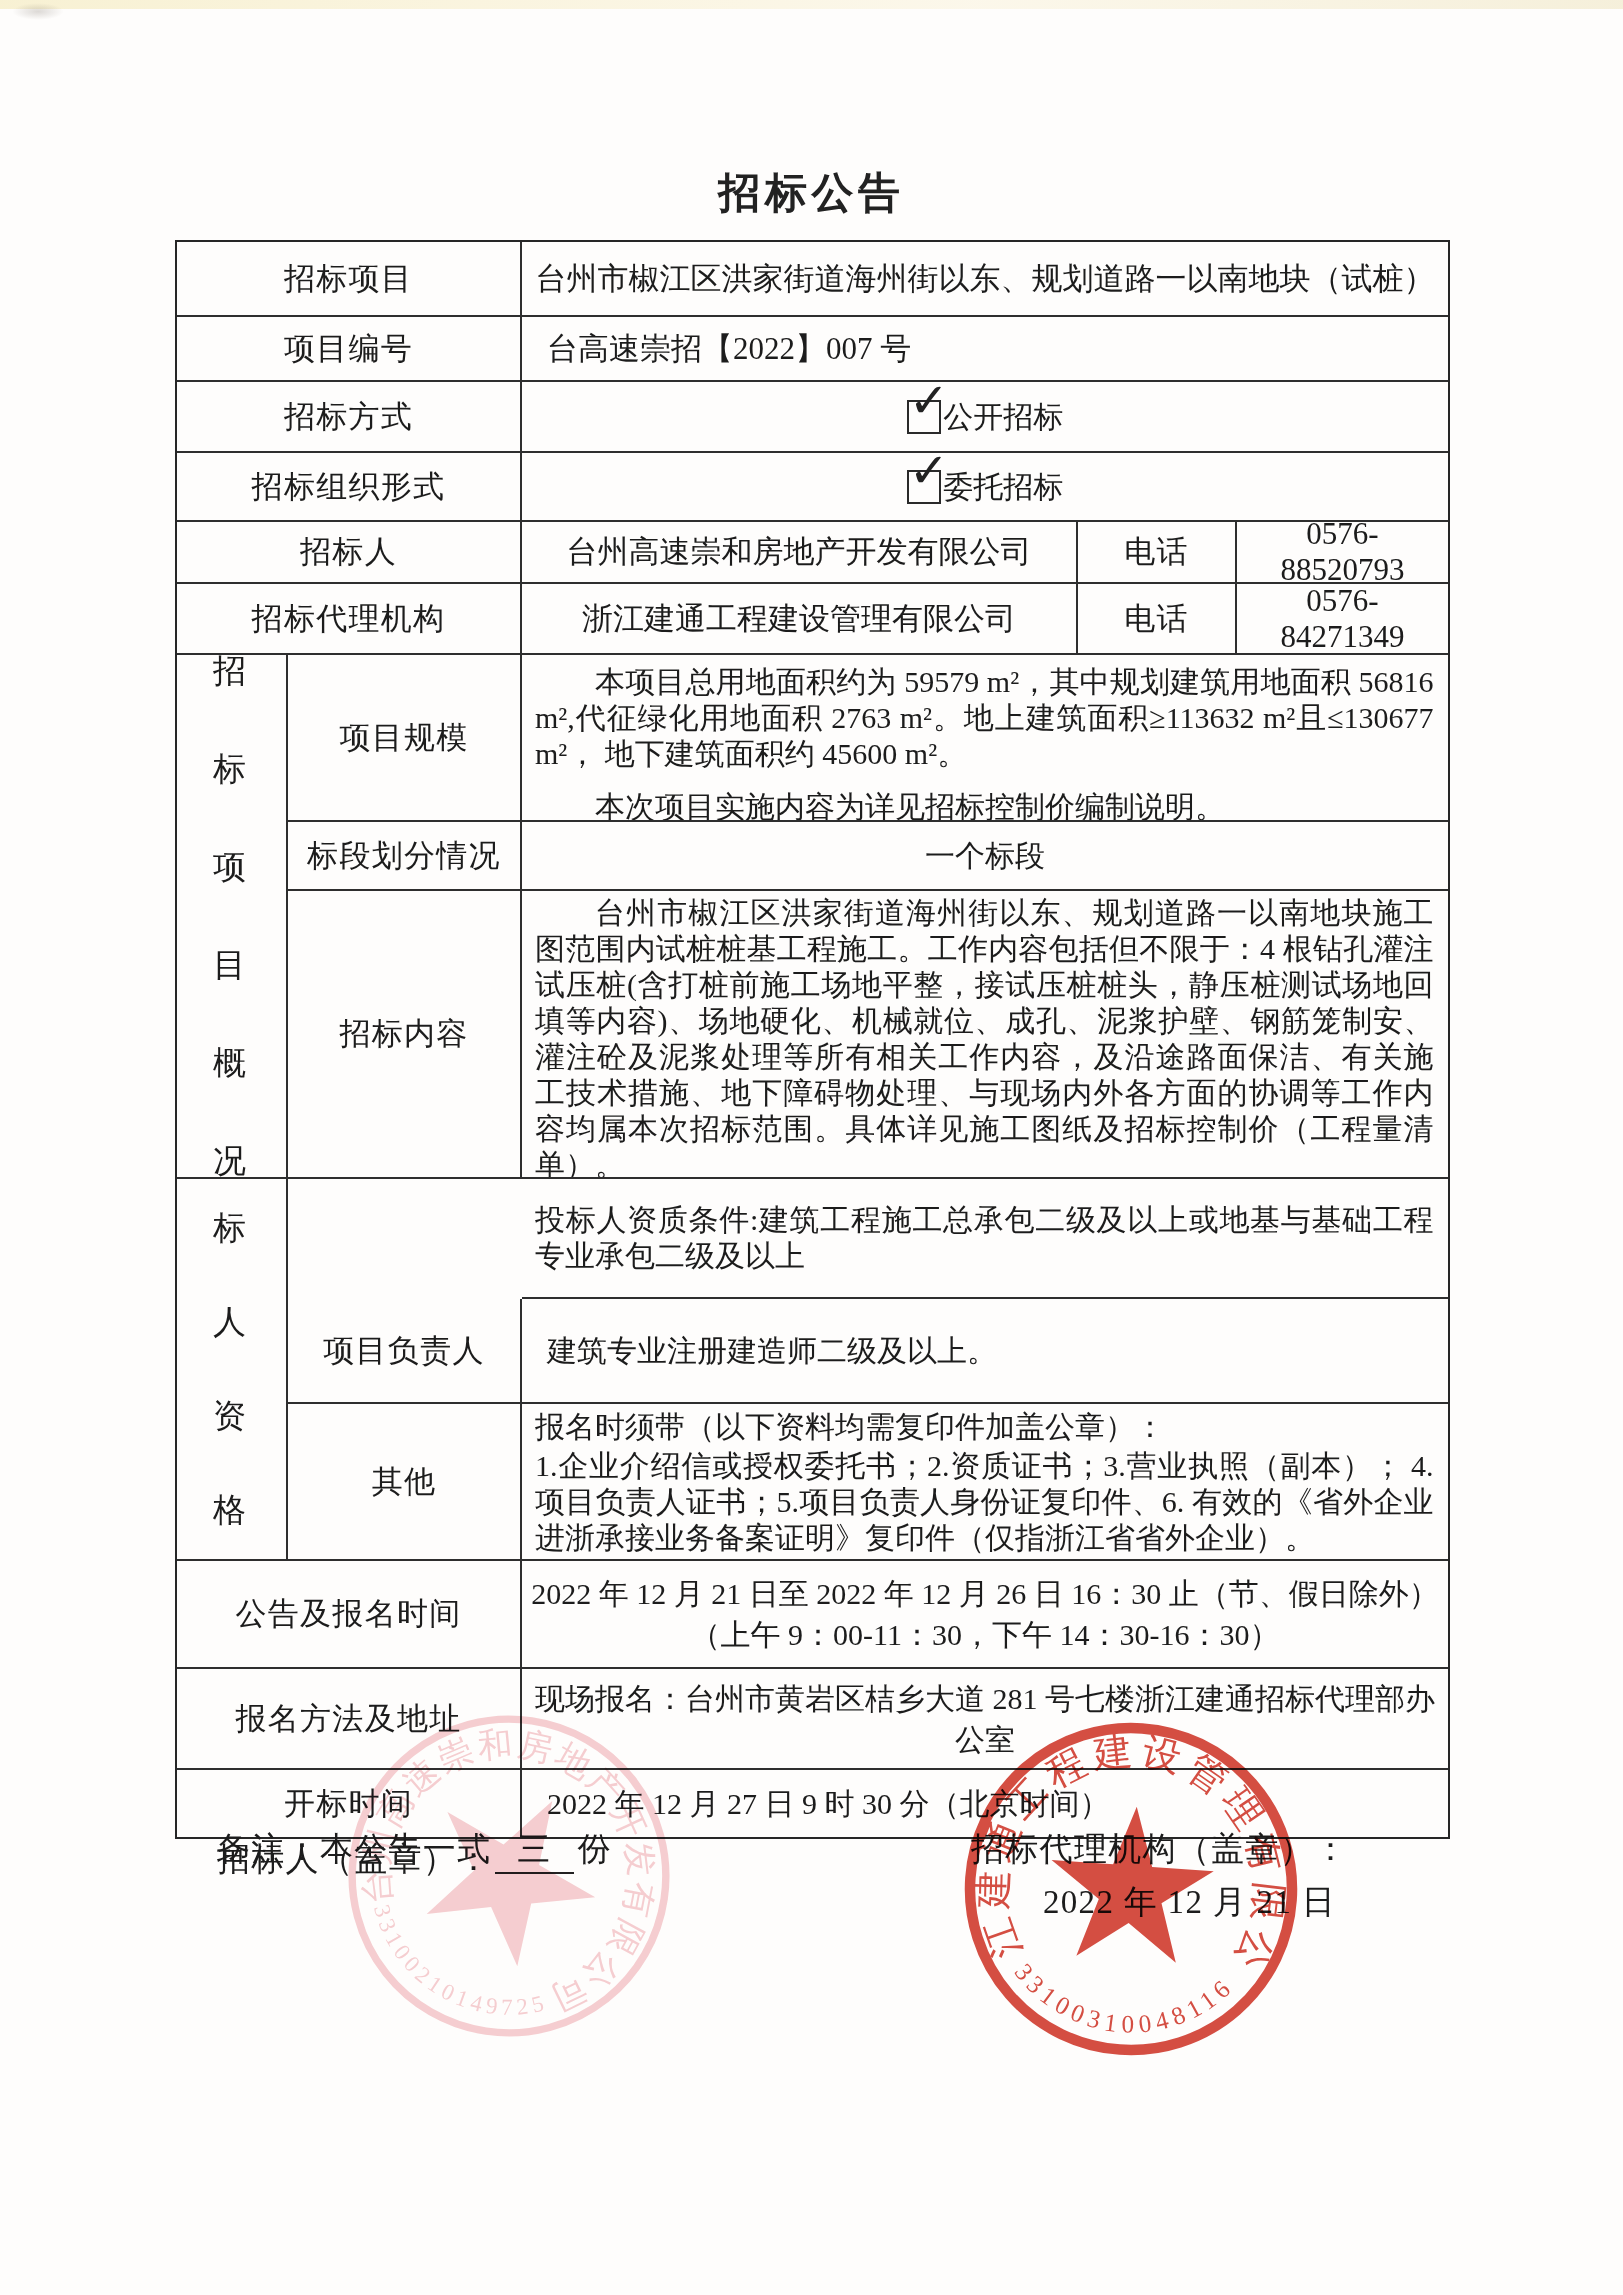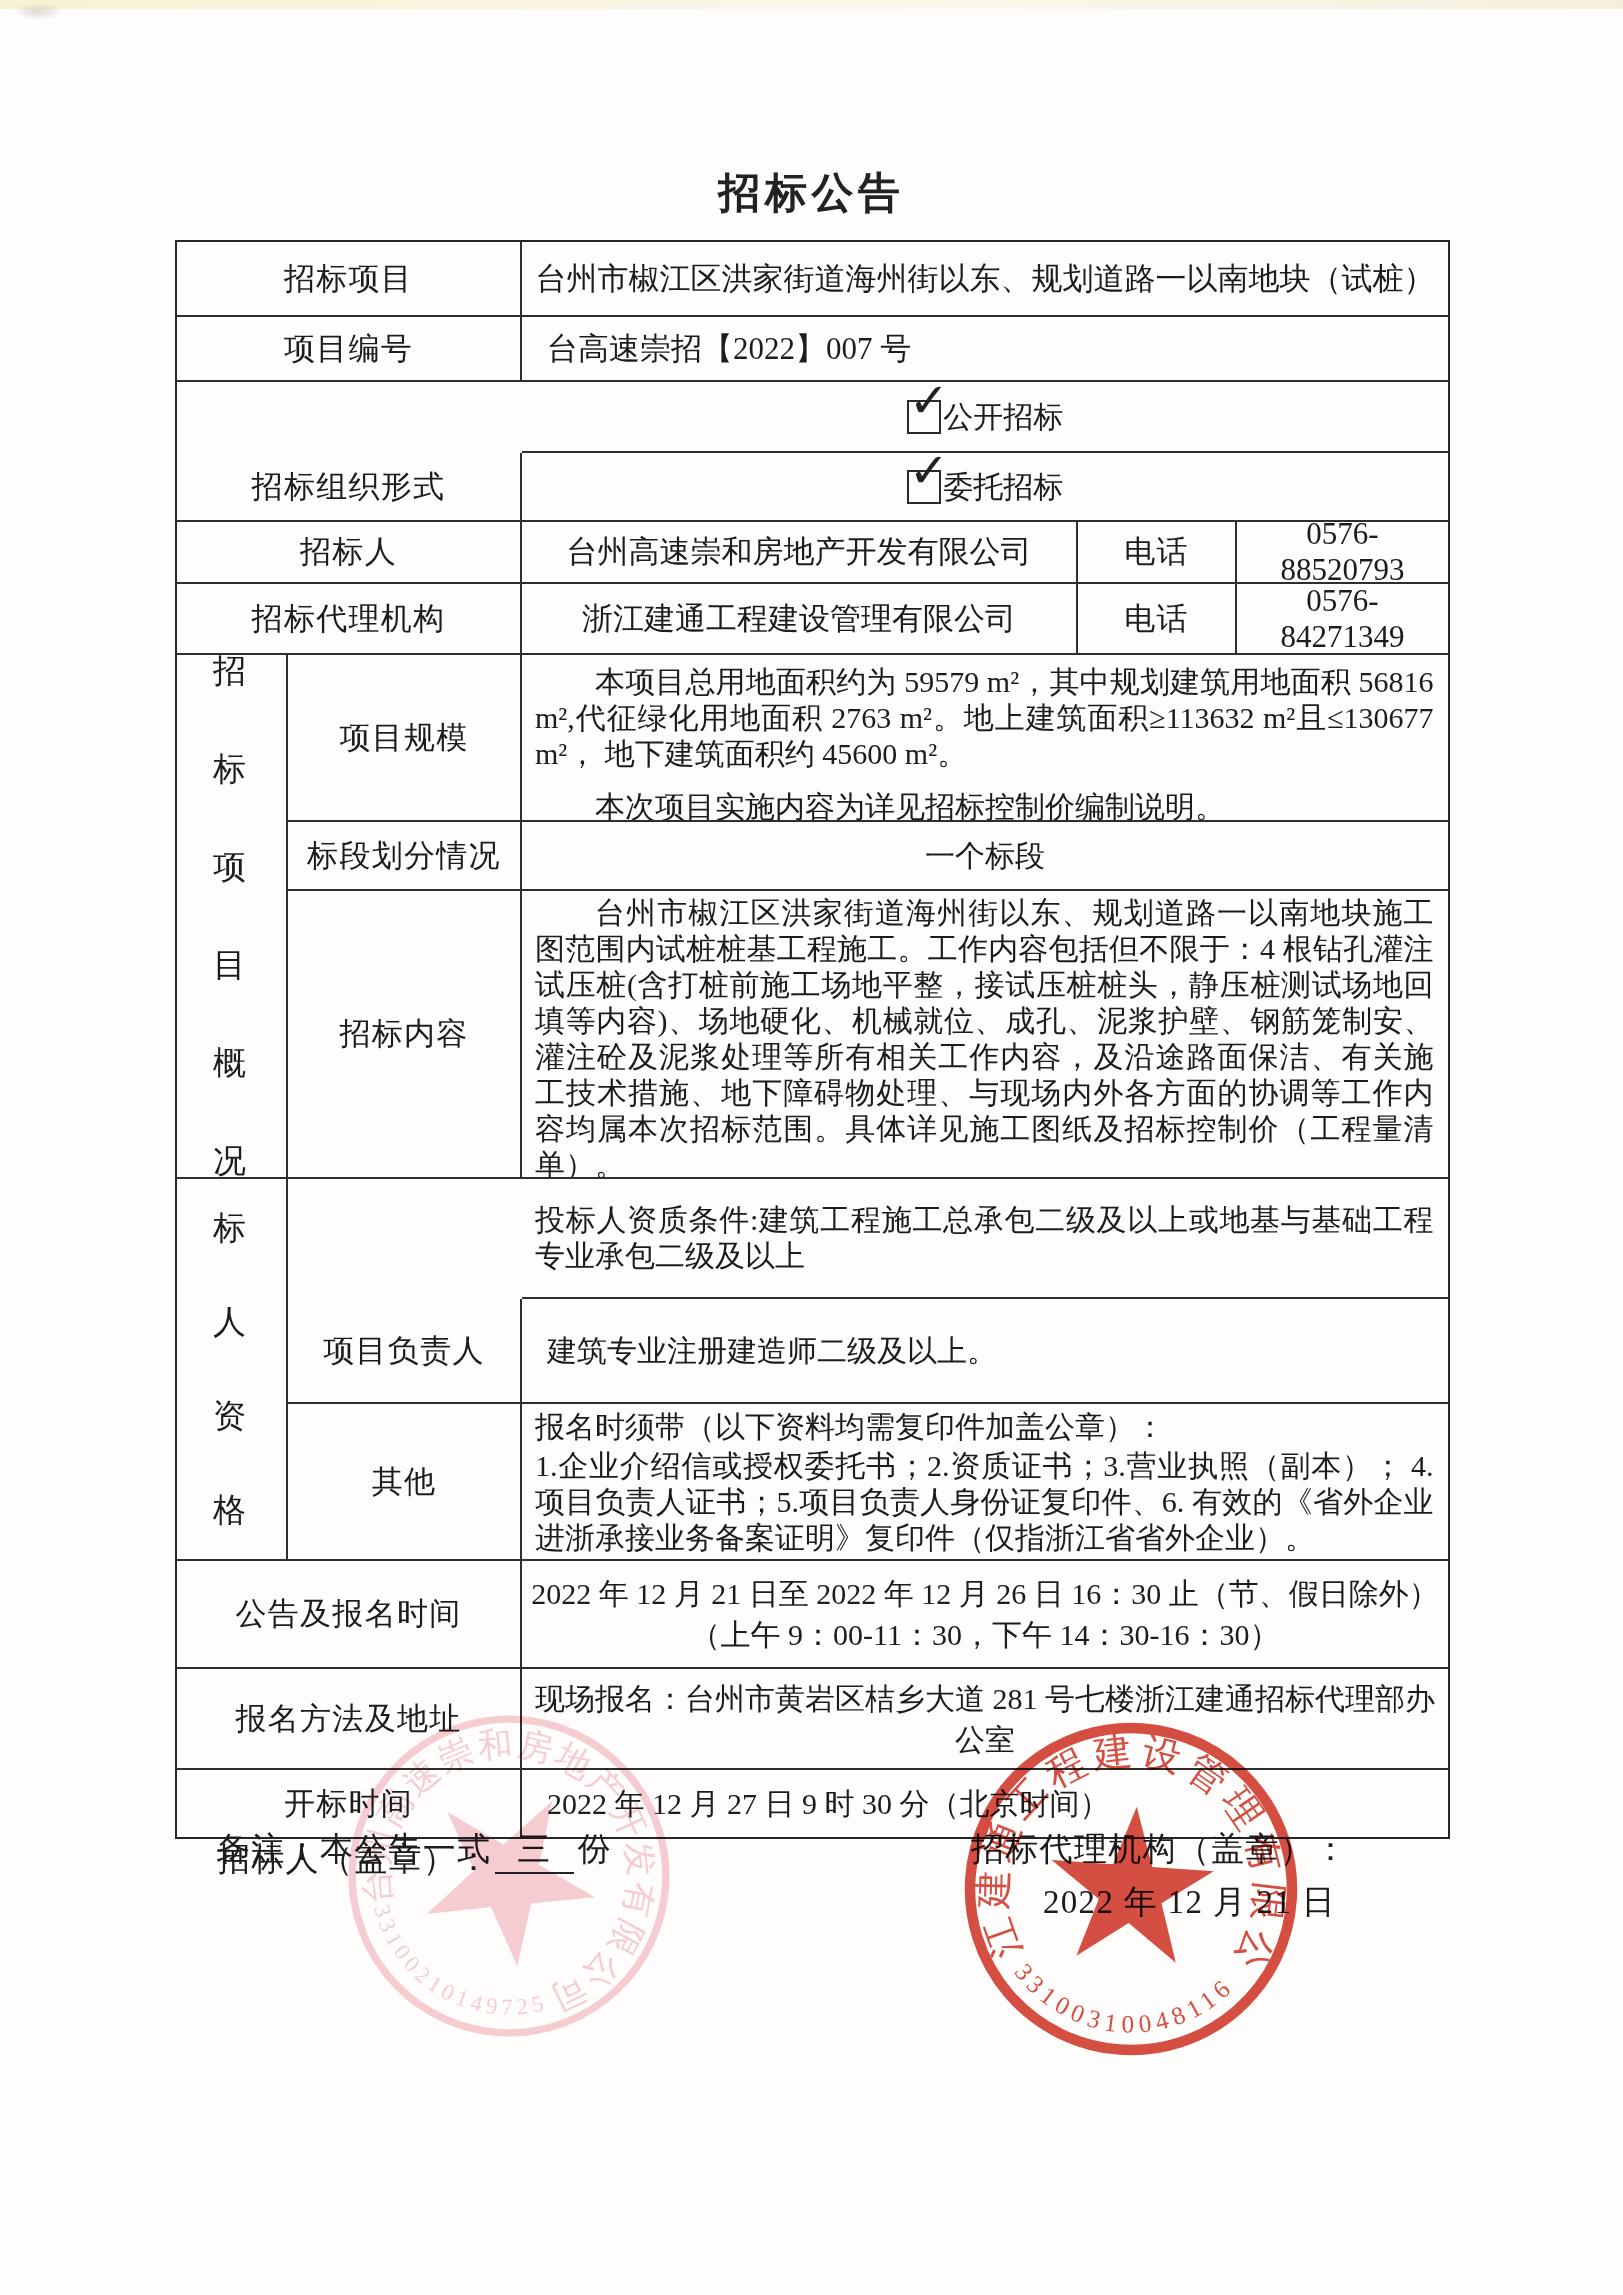--- a/index.html
+++ b/index.html
@@ -89,20 +89,21 @@
   <div class="doc-title">招标公告</div>
 
   <div class="tbl">
 
     <div class="cell lbl" style="grid-column:1/3;grid-row:1">招标项目</div>
     <div class="cell no-r val-center" style="grid-column:3/6;grid-row:1;font-size:31px">台州市椒江区洪家街道海州街以东、规划道路一以南地块（试桩）</div>
 
     <div class="cell lbl" style="grid-column:1/3;grid-row:2">项目编号</div>
     <div class="cell no-r val-left" style="grid-column:3/6;grid-row:2;font-size:31px">台高速崇招【2022】007 号</div>
 
+    <div class="cell lbl" style="grid-column:1/3;grid-row:3">招标方式</div>
     <div class="cell no-r checkline" style="grid-column:3/6;grid-row:3">
       <span class="checkbox">
           <span class="check-glyph">✓</span>
         </span>
       <span>公开招标</span>
     </div>
 
     <div class="cell lbl" style="grid-column:1/3;grid-row:4">招标组织形式</div>
     <div class="cell no-r checkline" style="grid-column:3/6;grid-row:4">
       <span class="checkbox">

